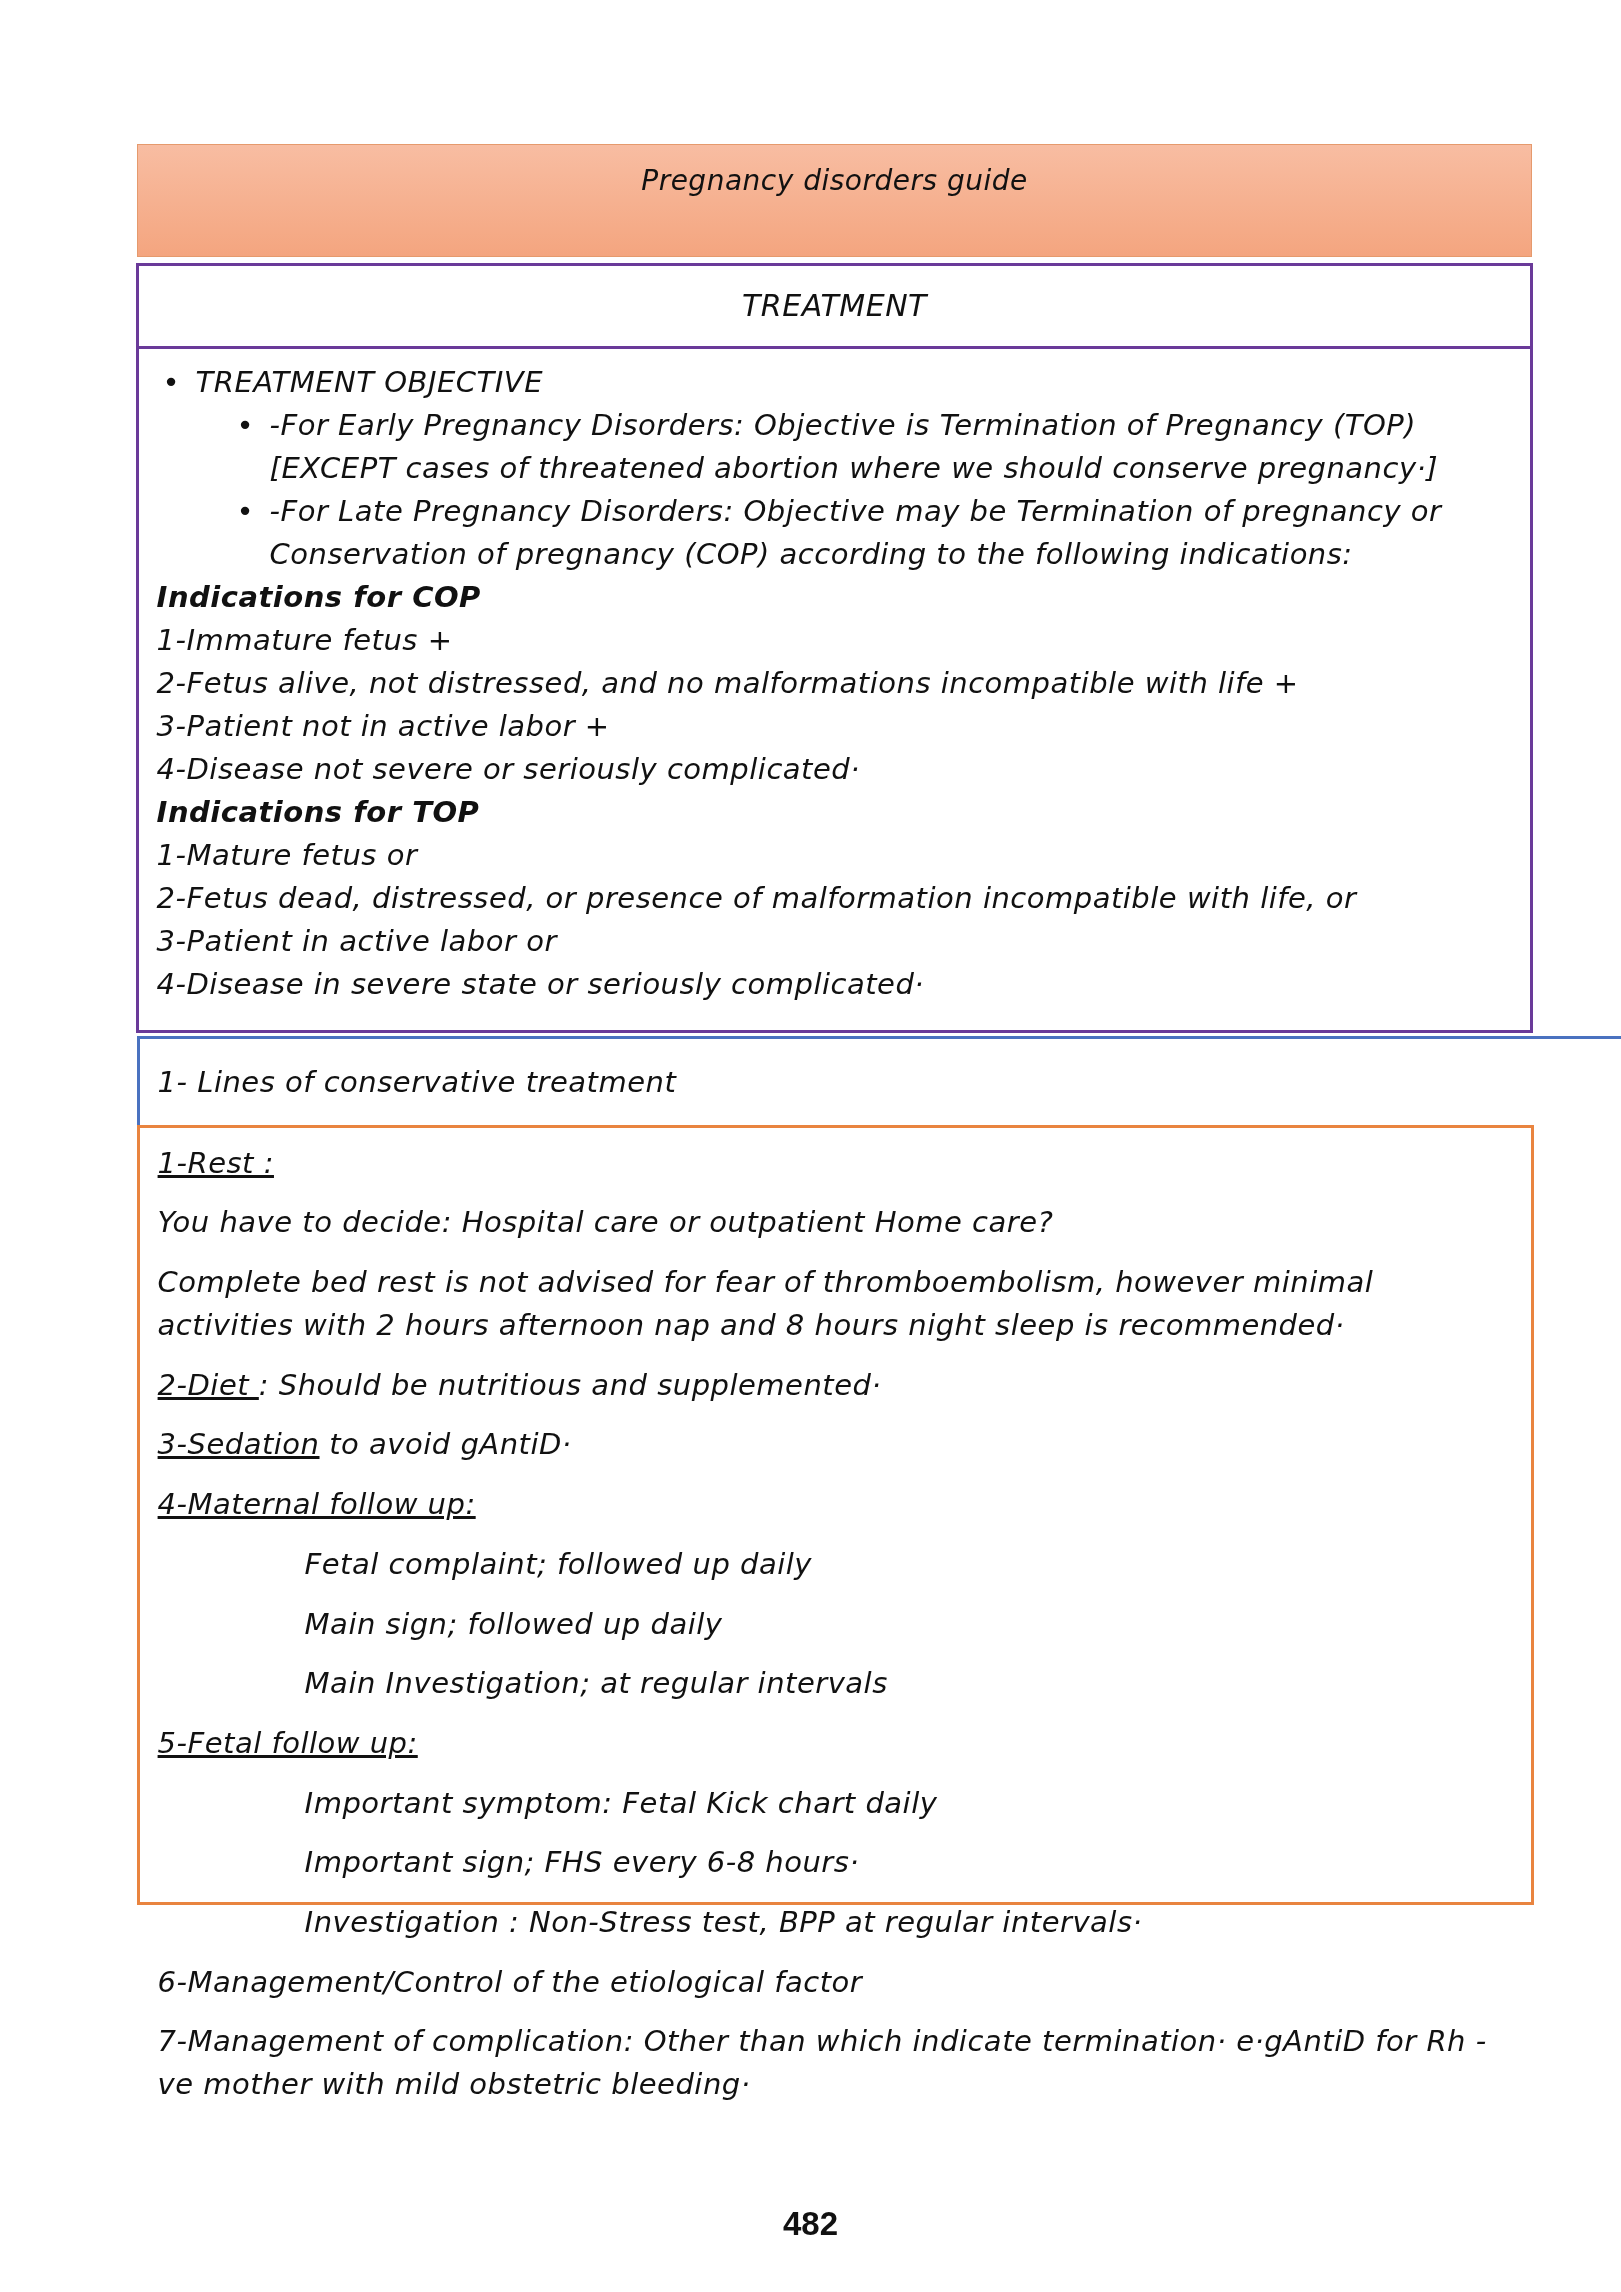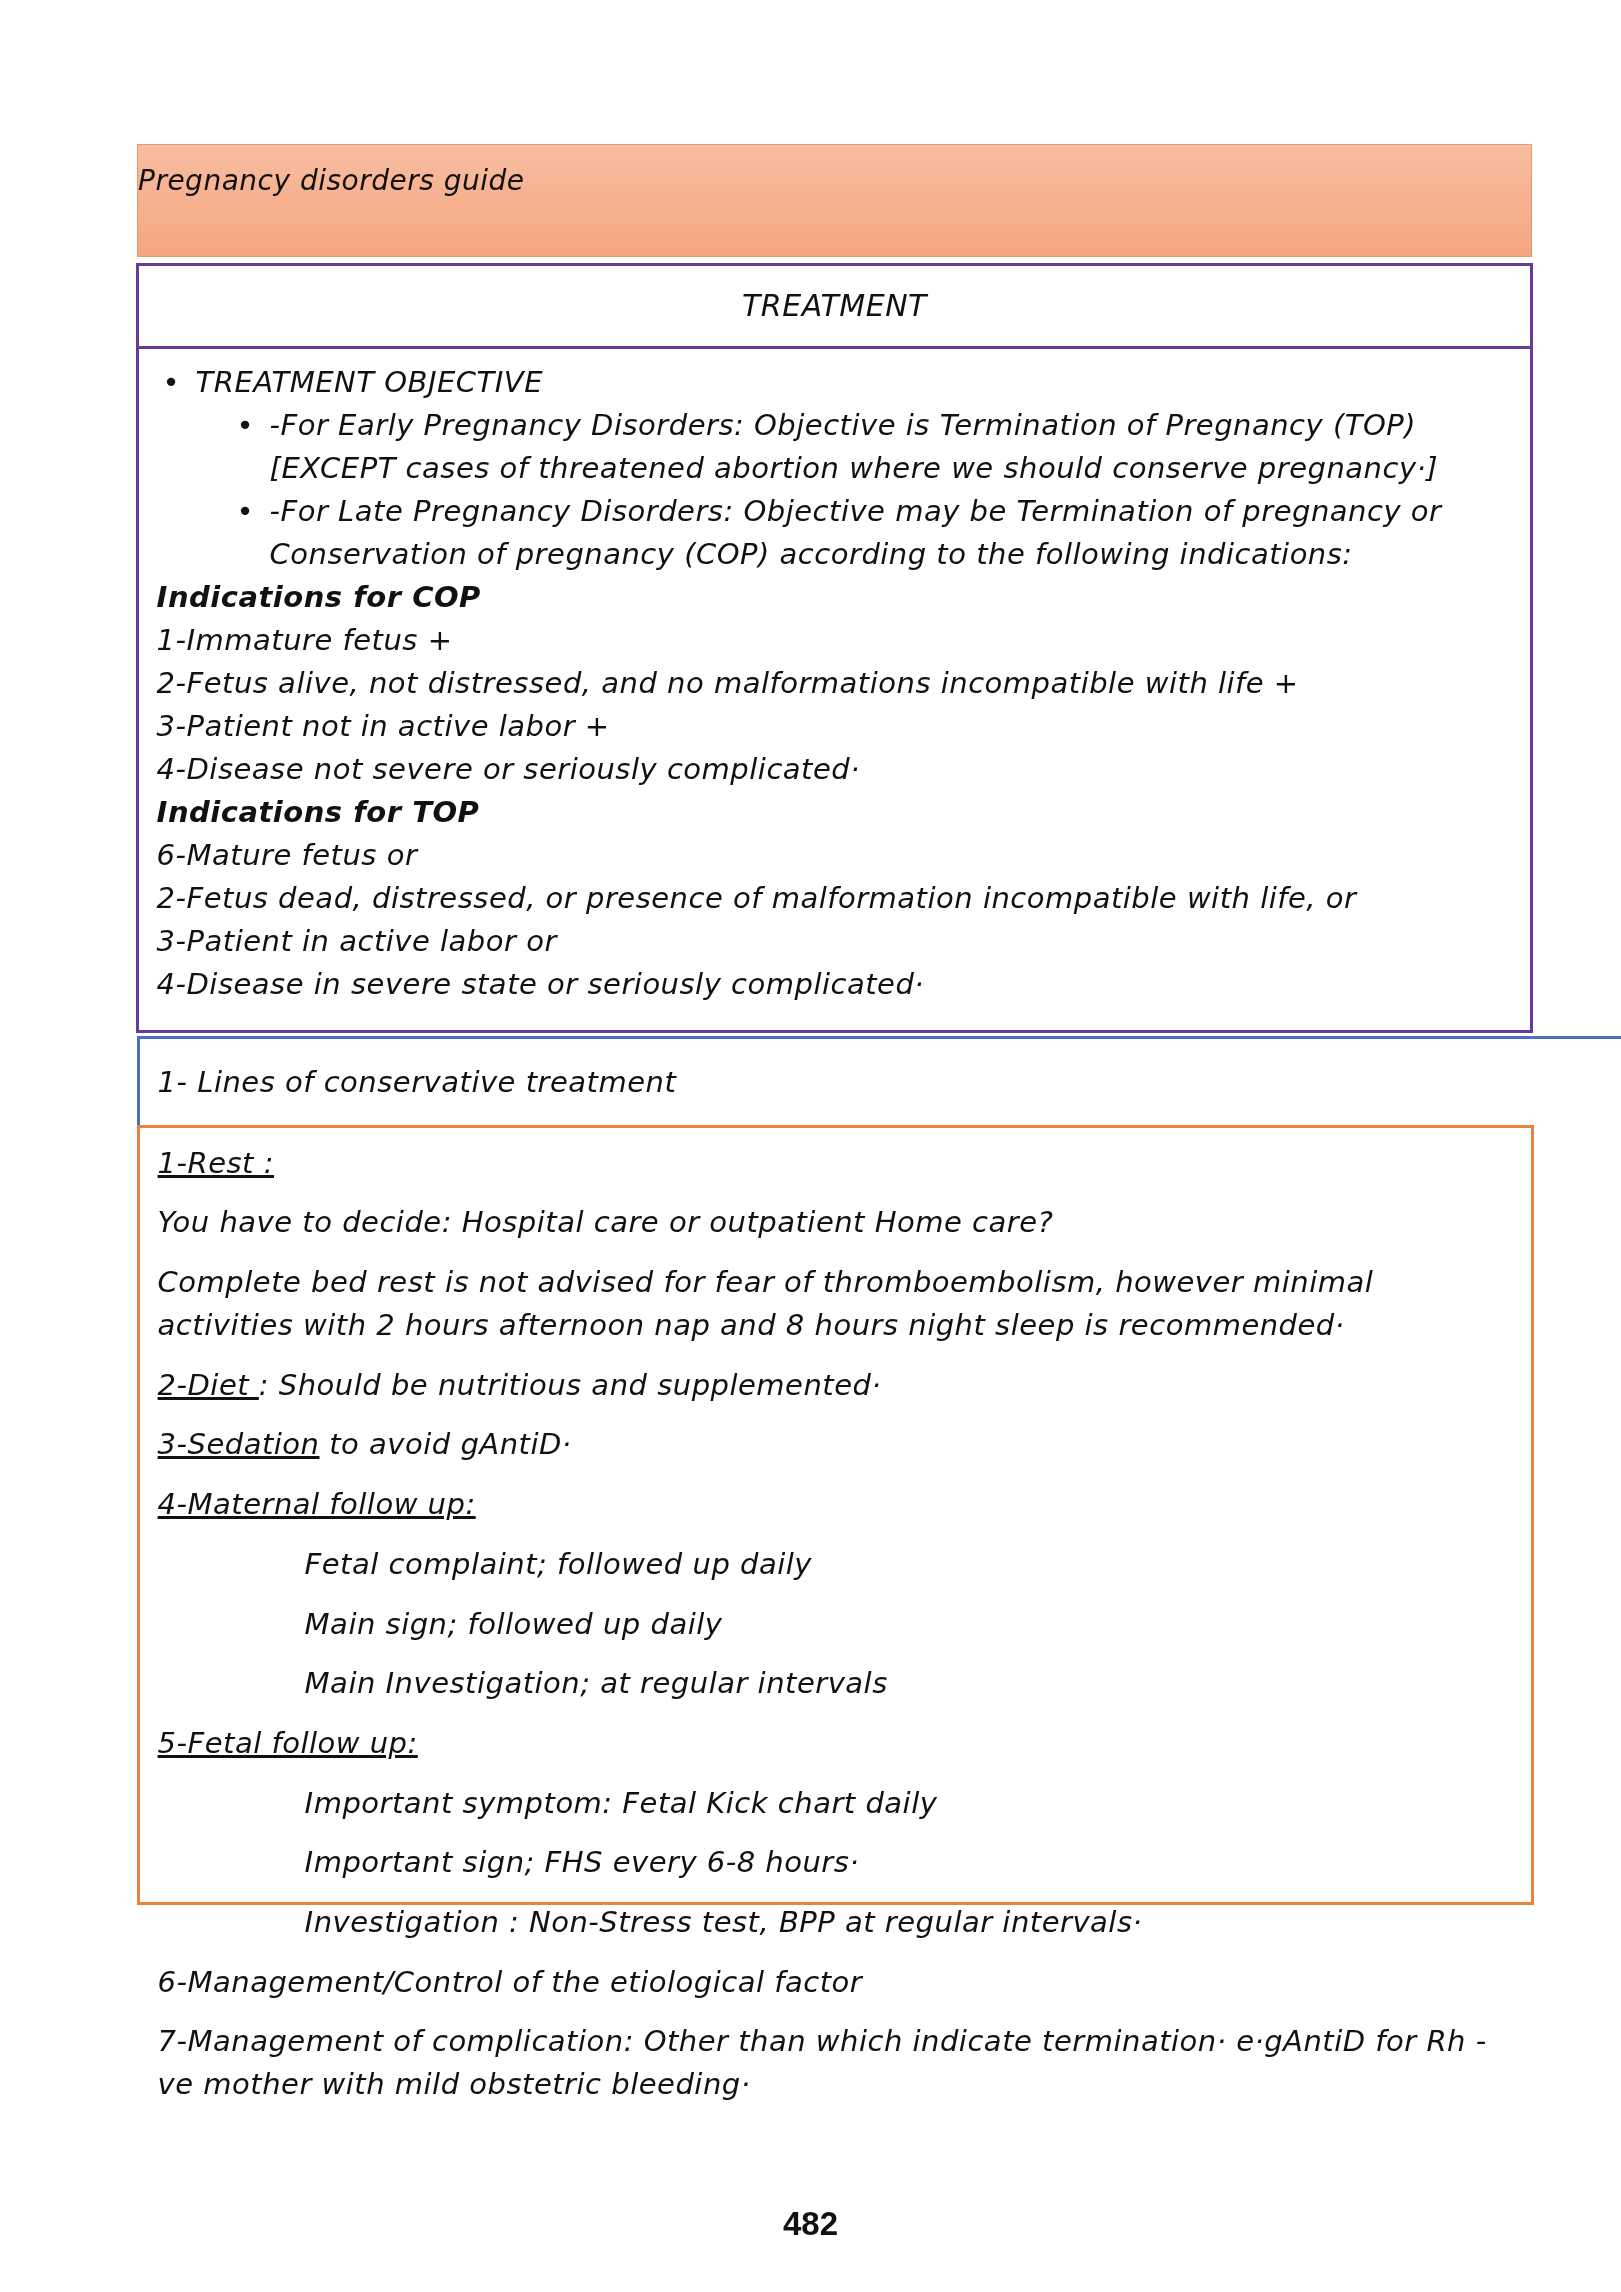--- a/index.html
+++ b/index.html
@@ -5,21 +5,21 @@
   html, body { margin: 0; padding: 0; }
   body {
     width: 1621px; height: 2293px; background: #ffffff; position: relative;
     font-family: "DejaVu Sans", sans-serif; color: #111;
   }
   .hand { font-family: "DejaVu Sans", sans-serif; font-style: italic; font-weight: normal; letter-spacing: 0.5px; }
   .header {
     position: absolute; left: 137px; top: 144px; width: 1395px; height: 113px;
     background: linear-gradient(#f8bda2, #f4a57f);
     border: 1px solid #e59a6d; box-sizing: border-box;
-    text-align: left; font-size: 28px; line-height: 36px; padding-top: 17.6px;
+    text-align: center; font-size: 28px; line-height: 36px; padding-top: 17.6px;
   }
   .purple {
     position: absolute; left: 136px; top: 263px; width: 1397px; height: 770px;
     border: 3.9px solid #6a3a99; box-sizing: border-box;
   }
   .purple .title-row {
     height: 80px; border-bottom: 3.9px solid #6a3a99; text-align: center;
     font-size: 30px; line-height: 80px;
   }
   .purple .body { padding: 11.8px 0 0 17.6px; font-size: 29px; line-height: 43px; }
@@ -59,21 +59,21 @@
   <div class="body">
     <div class="bullet-l1">TREATMENT OBJECTIVE</div>
     <div class="bullet-l2">-For Early Pregnancy Disorders: Objective is Termination of Pregnancy (TOP) [EXCEPT cases of threatened abortion where we should conserve pregnancy·]</div>
     <div class="bullet-l2">-For Late Pregnancy Disorders: Objective may be Termination of pregnancy or Conservation of pregnancy (COP) according to the following indications:</div>
     <div class="ind-heading">Indications for COP</div>
     <div>1-Immature fetus +</div>
     <div>2-Fetus alive, not distressed, and no malformations incompatible with life +</div>
     <div>3-Patient not in active labor +</div>
     <div>4-Disease not severe or seriously complicated·</div>
     <div class="ind-heading">Indications for TOP</div>
-    <div>6-Mature fetus or</div>
+    <div>1-Mature fetus or</div>
     <div>2-Fetus dead, distressed, or presence of malformation incompatible with life, or</div>
     <div>3-Patient in active labor or</div>
     <div>4-Disease in severe state or seriously complicated·</div>
   </div>
 </div>
 
 <div class="blue hand">
   <span>1- Lines of conservative treatment</span>
 </div>
 

